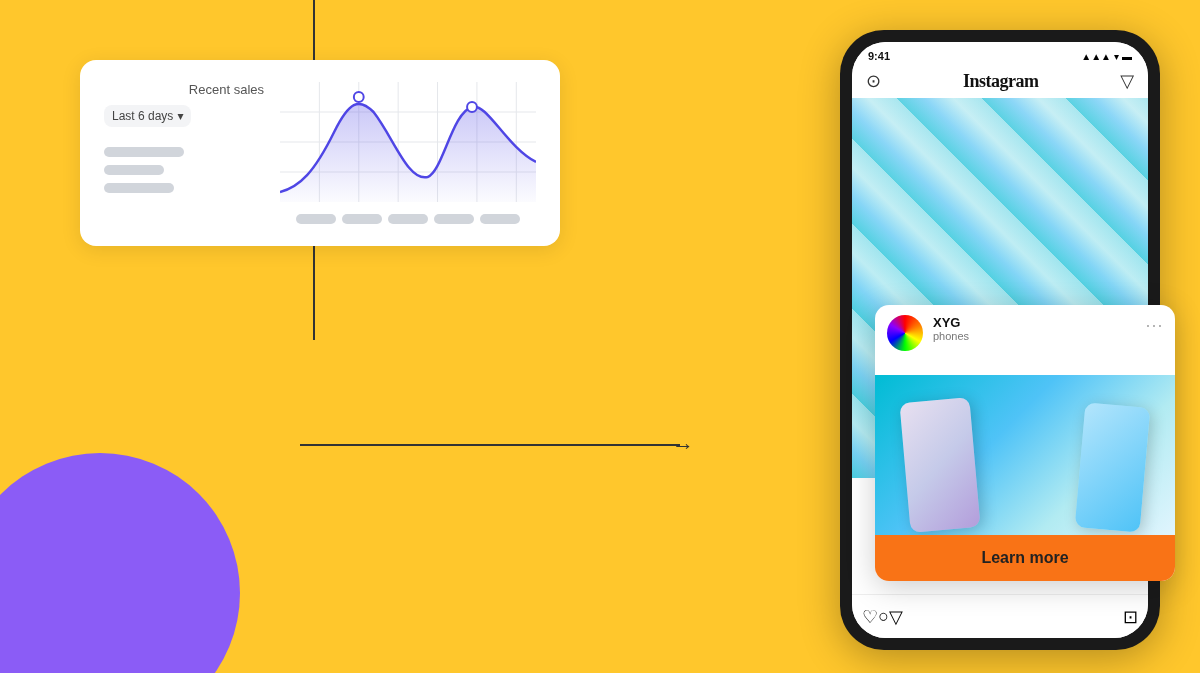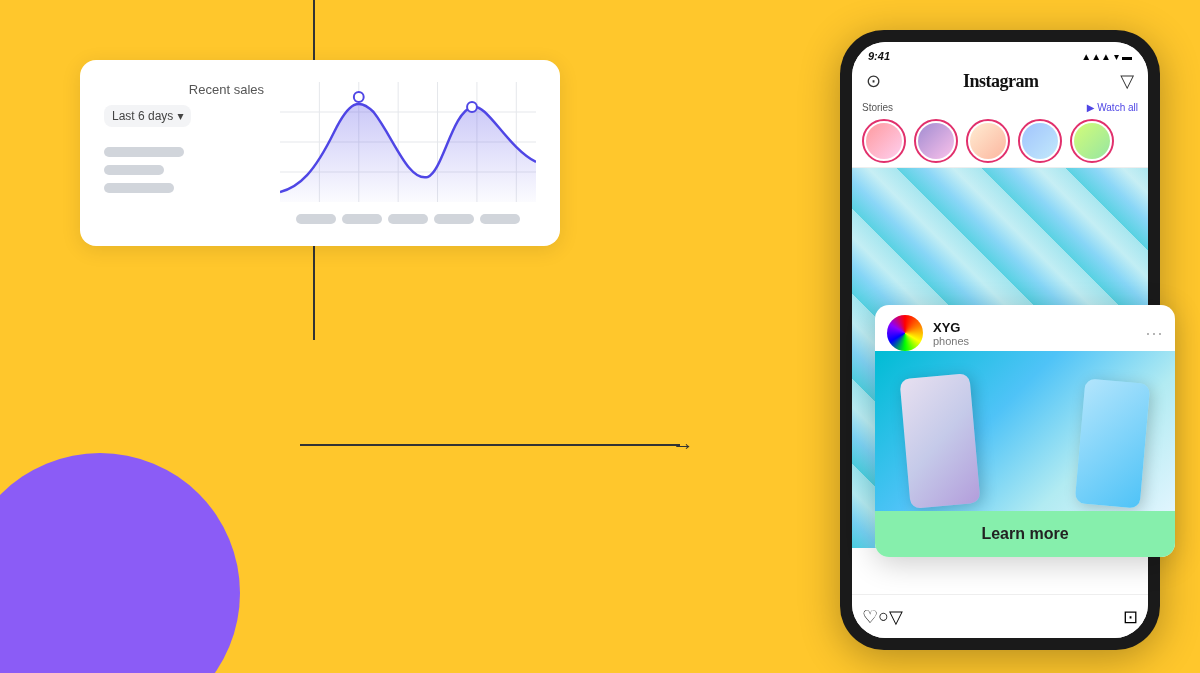--- a/index.html
+++ b/index.html
@@ -192,21 +192,20 @@
       justify-content: space-between;
       align-items: center;
       padding: 8px 16px 4px;
       background: white;
     }
 
     .status-time {
       font-size: 11px;
       font-weight: 600;
       color: #111;
-      font-style: italic;
     }
 
     .status-icons {
       display: flex;
       gap: 3px;
       align-items: center;
       font-size: 10px;
     }
 
     
@@ -271,23 +270,22 @@
       width: 300px;
       background: white;
       border-radius: 14px;
       box-shadow: 0 6px 30px rgba(0,0,0,0.2);
       overflow: hidden;
       z-index: 5;
     }
 
     .ad-header {
       display: flex;
-      align-items: center;
       gap: 10px;
-      padding: 10px 12px 0;
+      padding: 10px 12px 24px;
     }
 
     .ad-avatar {
       width: 36px;
       height: 36px;
       border-radius: 50%;
       background: conic-gradient(from 0deg, #FF0000, #FF7700, #FFFF00, #00FF00, #0000FF, #8B00FF, #FF0000);
       flex-shrink: 0;
     }
 
@@ -304,21 +302,21 @@
 
     .ad-image {
       width: 100%;
       height: 160px;
       background: linear-gradient(135deg, #00BCD4 0%, #4FC3F7 30%, #B2EBF2 60%, #E1F5FE 80%);
       position: relative;
       overflow: hidden;
     }
 
     .ad-learn-more {
-      background: #86efac;
+      background: #f97316;
       padding: 14px 16px;
       font-size: 16px;
       font-weight: 600;
       color: #222;
       text-align: center;
     }
 
     
     .chart-svg {
       width: 100%;
@@ -428,44 +426,20 @@
           <span>▬</span>
         </div>
       </div>
 
       <div class="ig-header">
         <span style="font-size:18px; color:#333;">⊙</span>
         <span class="ig-logo">Instagram</span>
         <span style="font-size:18px; color:#333;">▽</span>
       </div>
 
-      <div class="stories-section">
-        <div class="stories-header">
-          <span>Stories</span>
-          <span style="color:#4F46E5; font-size:10px;">▶ Watch all</span>
-        </div>
-        <div class="stories-row">
-
-          <div class="story-ring">
-            <div class="story-inner" style="background: linear-gradient(135deg, #ff9a9e, #fecfef);"></div>
-          </div>
-          <div class="story-ring">
-            <div class="story-inner" style="background: linear-gradient(135deg, #a18cd1, #fbc2eb);"></div>
-          </div>
-          <div class="story-ring">
-            <div class="story-inner" style="background: linear-gradient(135deg, #ffecd2, #fcb69f);"></div>
-          </div>
-          <div class="story-ring">
-            <div class="story-inner" style="background: linear-gradient(135deg, #a1c4fd, #c2e9fb);"></div>
-          </div>
-          <div class="story-ring">
-            <div class="story-inner" style="background: linear-gradient(135deg, #d4fc79, #96e6a1);"></div>
-          </div>
-        </div>
-      </div>
 
       <div style="flex:1; background: linear-gradient(180deg, #e8f4f8 0%, #b2ebf2 100%); height: 380px; position: relative;">
 
         <div style="position:absolute; inset:0; background: repeating-linear-gradient(45deg, #00BCD4 0px, #4FC3F7 20px, #B2EBF2 40px, #80DEEA 60px); opacity:0.6;"></div>
       </div>
 
       <div style="position:absolute; bottom:0; left:0; right:0; height:44px; background:white; border-top:1px solid #eee; display:flex; justify-content:space-around; align-items:center; padding:0 10px;">
         <span style="font-size:18px;">♡</span>
         <span style="font-size:18px;">○</span>
         <span style="font-size:18px;">▽</span>

